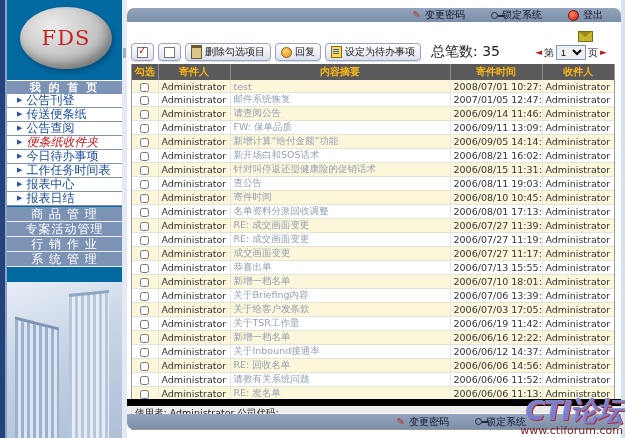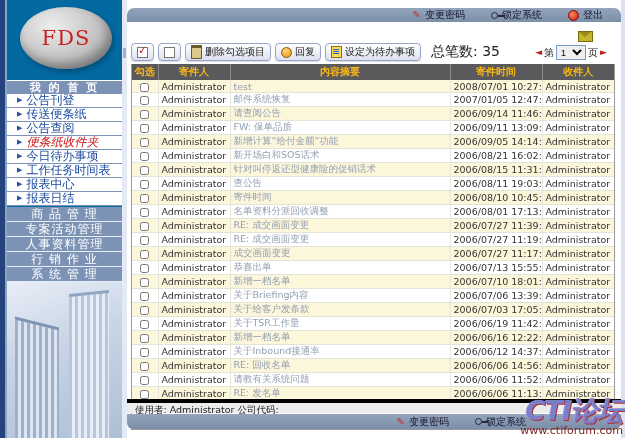--- a/index.html
+++ b/index.html
@@ -64,21 +64,21 @@
   thead th:first-child{border-left:none;}
   tbody td{height:12.4px;font-size:9.5px;color:#333;padding:0 3px;white-space:nowrap;overflow:hidden;
     border-bottom:1px solid #e3e3d8;border-left:1px solid #e7e7dd;}
   tbody td:first-child{border-left:none;text-align:center;}
   tbody tr.odd{background:#fcf6da;}
   tbody tr.even{background:#ffffff;}
   td.subject{color:#93a0b4;cursor:pointer;}
   td.time{color:#333;}
   input[type=checkbox]{width:9px;height:9px;margin:0;vertical-align:middle;cursor:pointer;}
   
-  .footbar{position:absolute;left:0;top:399px;width:100%;height:14px;background:#ececec;border-top:4px solid #000000;
+  .footbar{position:absolute;left:0;top:399px;width:100%;height:14px;background:#ececec;border-top:7px solid #000000;
     font-size:9.5px;color:#222;line-height:14px;padding-left:8px;box-sizing:border-box;}
   .bottombar{position:absolute;left:0;top:414px;width:100%;height:15px;background:linear-gradient(#93a4bc,#7c8fa8);
     border-radius:0 0 6px 6px;display:flex;align-items:center;justify-content:flex-end;gap:26px;padding-right:95px;box-sizing:border-box;}
   
   .trash-icon{width:9px;height:10px;background:#d9c98a;border:1px solid #6a5a2a;border-top:3px solid #6a5a2a;}
   .person-icon{width:9px;height:9px;border-radius:50%;background:radial-gradient(circle at 40% 30%,#ffd27a,#e8930f);border:1px solid #8a5c08;}
   .note-icon{width:9px;height:10px;background:#ffd94f;border:1px solid #8a6d10;position:relative;}
   .note-icon::after{content:"";position:absolute;left:1px;top:2px;width:6px;height:1px;background:#2a62c9;box-shadow:0 2px 0 #2a62c9,0 4px 0 #2a62c9;}
   
   .watermark{position:absolute;right:2px;bottom:2px;text-align:right;z-index:50;line-height:1;}
@@ -127,21 +127,20 @@
           <span class="lbl">报表中心</span>
         </div>
         <div class="side-item">
           <span class="tri">▶</span>
           <span class="lbl">报表日结</span>
         </div>
       </div>
     <div class="side-sections" id="side-sections">
         <div class="side-section">商 品 管 理</div>
         <div class="side-section">专案活动管理</div>
-        <div class="side-section">人事资料管理</div>
         <div class="side-section">行 销 作 业</div>
         <div class="side-section">系 统 管 理</div>
       </div>
     <div class="buildings">
       <div class="tower1"></div>
       <div class="tower2"></div>
     </div>
   </div>
 
   <div class="splitter">

